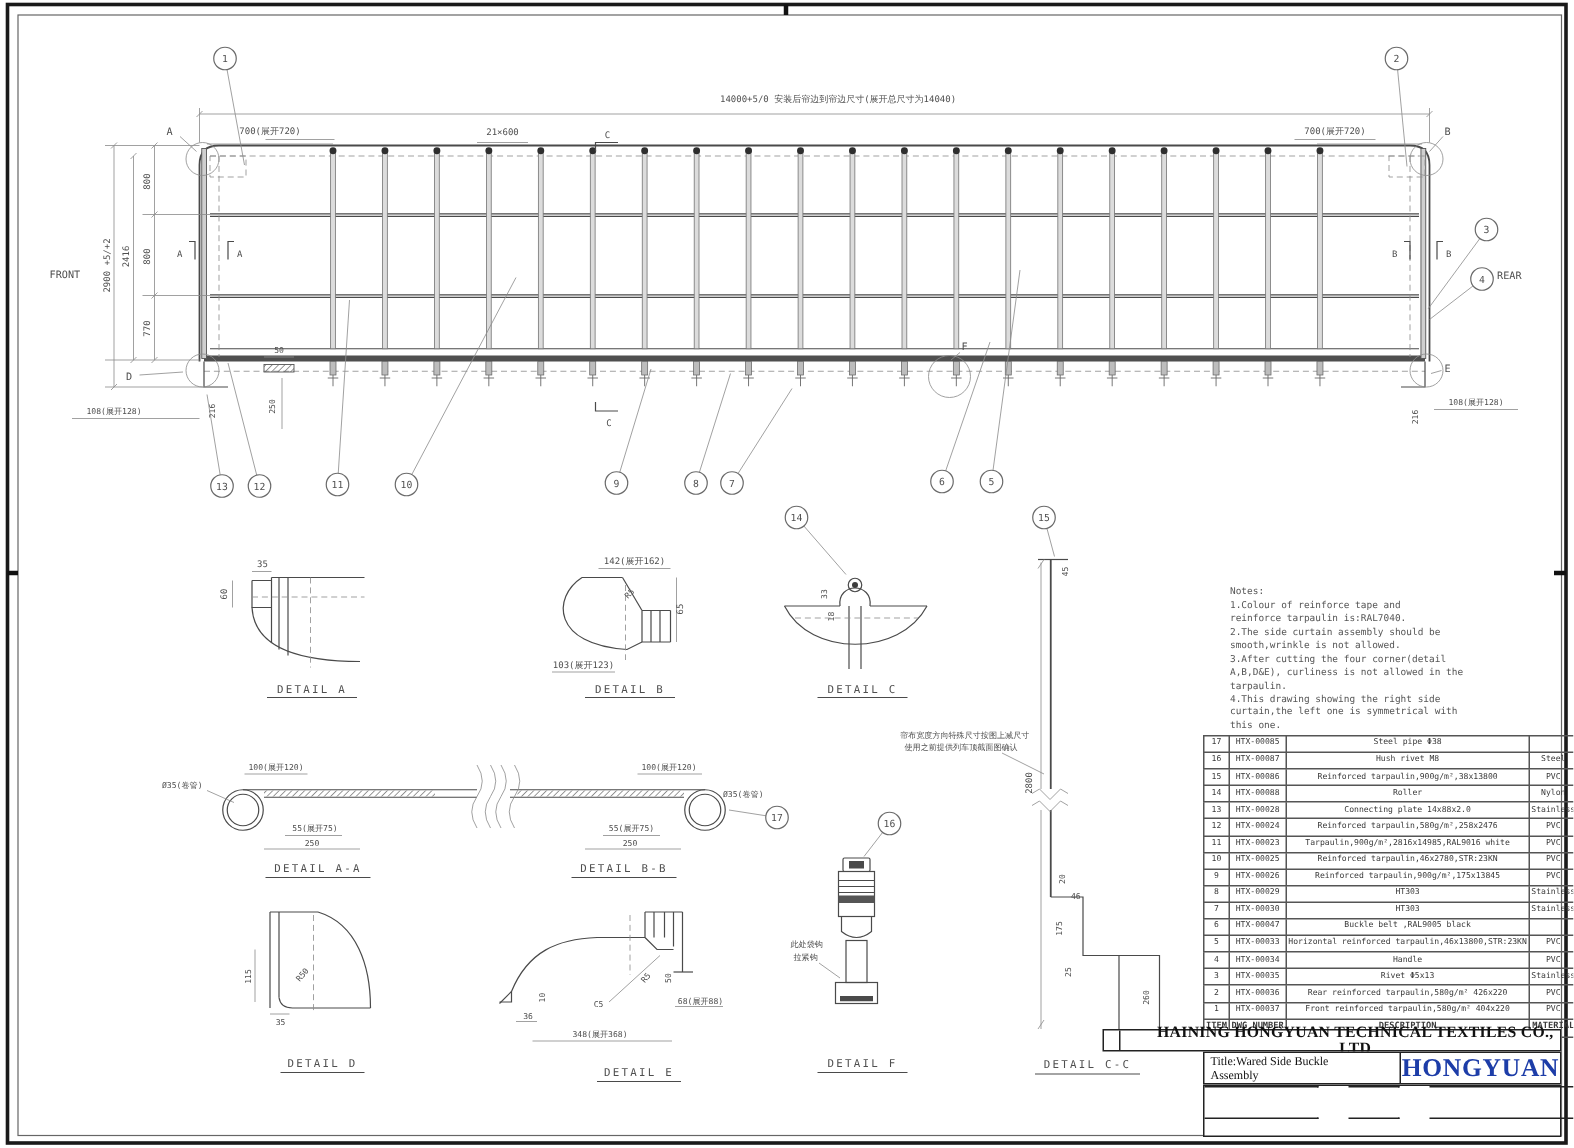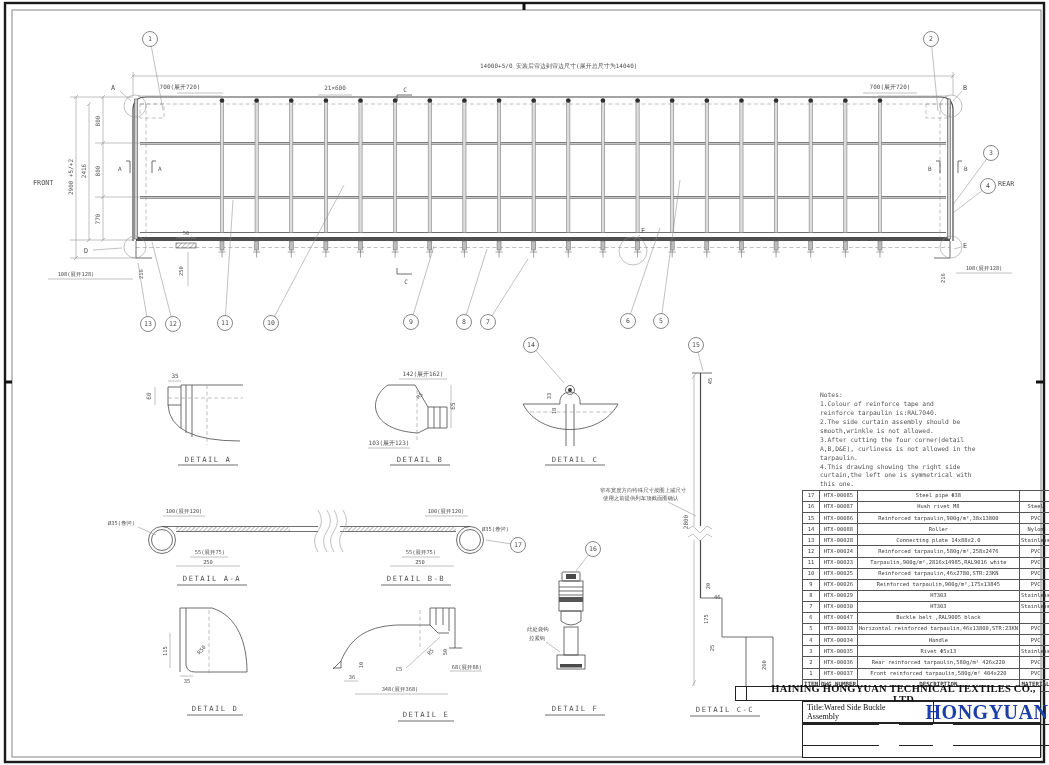--- a/index.html
+++ b/index.html
@@ -28,21 +28,21 @@
   #bom .hd td{font-size:5.8px;font-weight:bold;height:11px;}
   
   .tb{position:absolute;box-sizing:border-box;border:1px solid #222;background:#fff;
       font-family:Liberation Serif, serif;color:#111;gap:20px;}
   #banner{left:735px;top:686px;width:306px;height:15px;display:flex;align-items:center;}
   #banner .stub{width:10px;height:100%;border-right:1px solid #222;}
   #banner .cn{flex:1;text-align:center;font-weight:bold;font-size:10.5px;letter-spacing:0.2px;}
   #titlerow{left:802px;top:701px;width:239px;height:22px;display:flex;}
   #titlerow .ttl{flex:1;display:flex;align-items:center;padding-left:4px;font-size:8px;}
   #titlerow .logo{width:106px;border-left:1px solid #222;display:flex;align-items:center;
-      justify-content:center;font-weight:800;font-size:20px;letter-spacing:0.5px;color:#1d3da8;}
+      justify-content:center;font-weight:800;font-size:17px;letter-spacing:0.5px;color:#1d3da8;}
   #admin{left:802px;top:723px;width:239px;height:35px;display:grid;
       grid-template-columns:76px 34px 46px 34px 47px;grid-template-rows:repeat(5,1fr);
       font-size:4.7px;}
   #admin div{border-right:0.6px solid #222;border-bottom:0.6px solid #222;
       padding-left:2px;display:flex;align-items:center;overflow:hidden;white-space:nowrap;}
   #admin .dwg{font-size:5px;}
   #admin .dwg b{font-size:6.4px;margin-left:3px;letter-spacing:0.3px;}
 </style>
 </head>
 <body>

